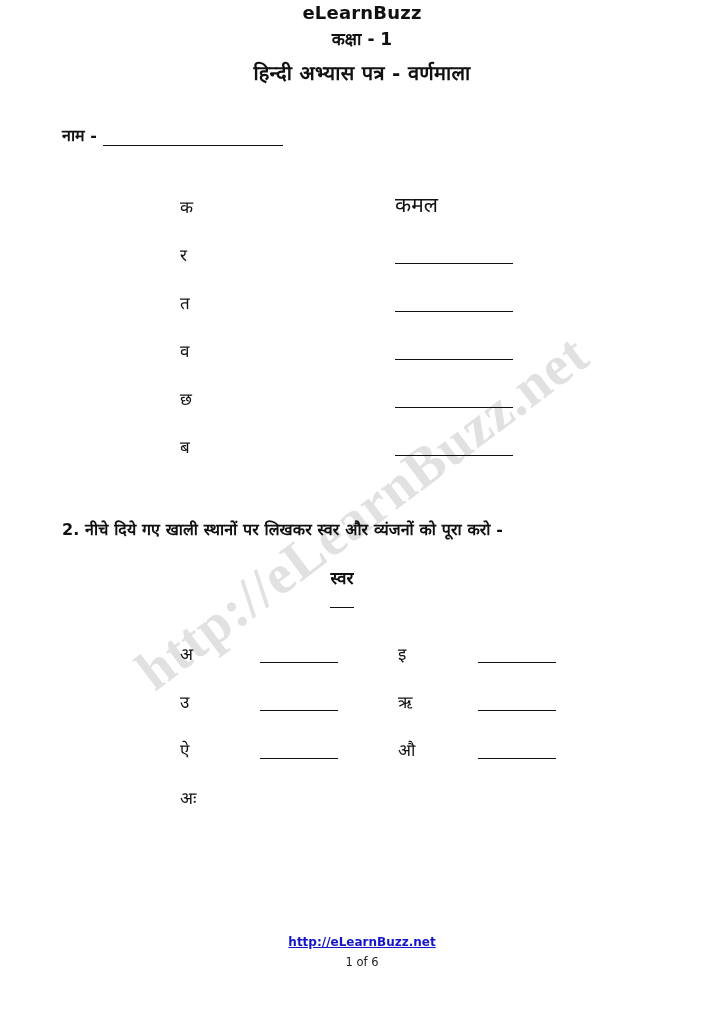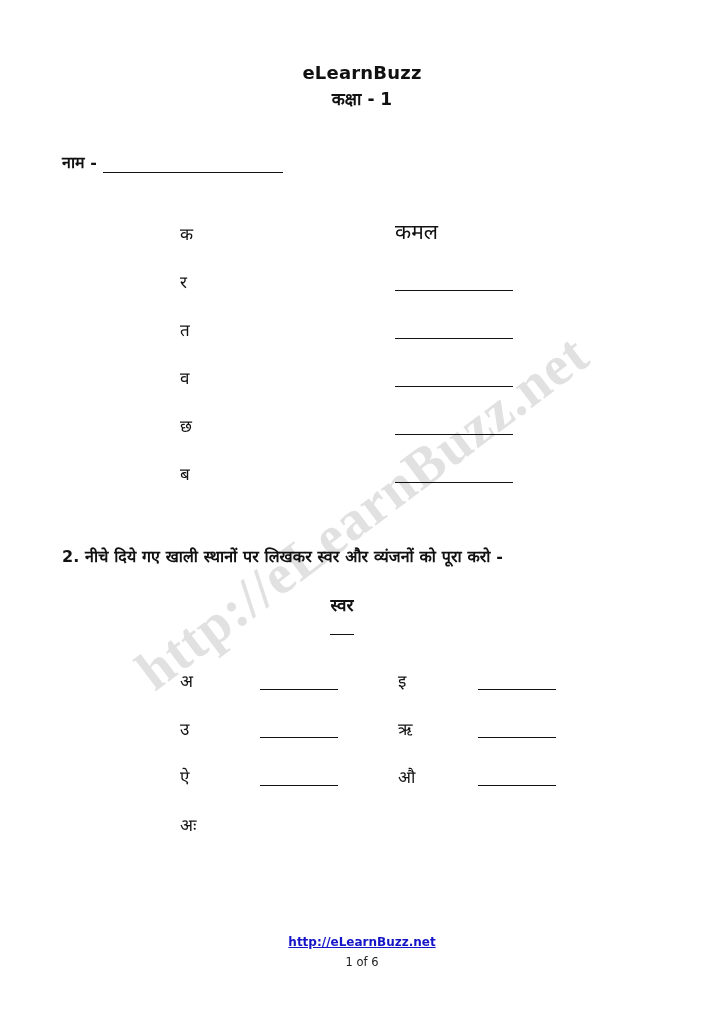--- a/index.html
+++ b/index.html
@@ -41,21 +41,20 @@
   }
 
   .content {
     position: relative;
     z-index: 2;
   }
 
   
   .header {
     text-align: center;
-    padding-top: 60px;
   }
   .brand {
     font-size: 18px;
     font-weight: 700;
     letter-spacing: 0.2px;
     line-height: 1.4;
   }
   .klass {
     font-size: 17px;
     font-weight: 700;
@@ -183,20 +182,21 @@
 
 <div class="page">
 
   <div class="watermark">http://eLearnBuzz.net</div>
 
   <div class="content">
 
     <div class="header">
       <div class="brand">eLearnBuzz</div>
       <div class="klass">कक्षा - 1</div>
+      <div class="doc-title">हिन्दी अभ्यास पत्र  -  वर्णमाला</div>
     </div>
 
     <div class="name-row">
       <div class="name-label">नाम -</div>
       <div class="name-blank"></div>
     </div>
 
 
     <div class="letters-block">
 

